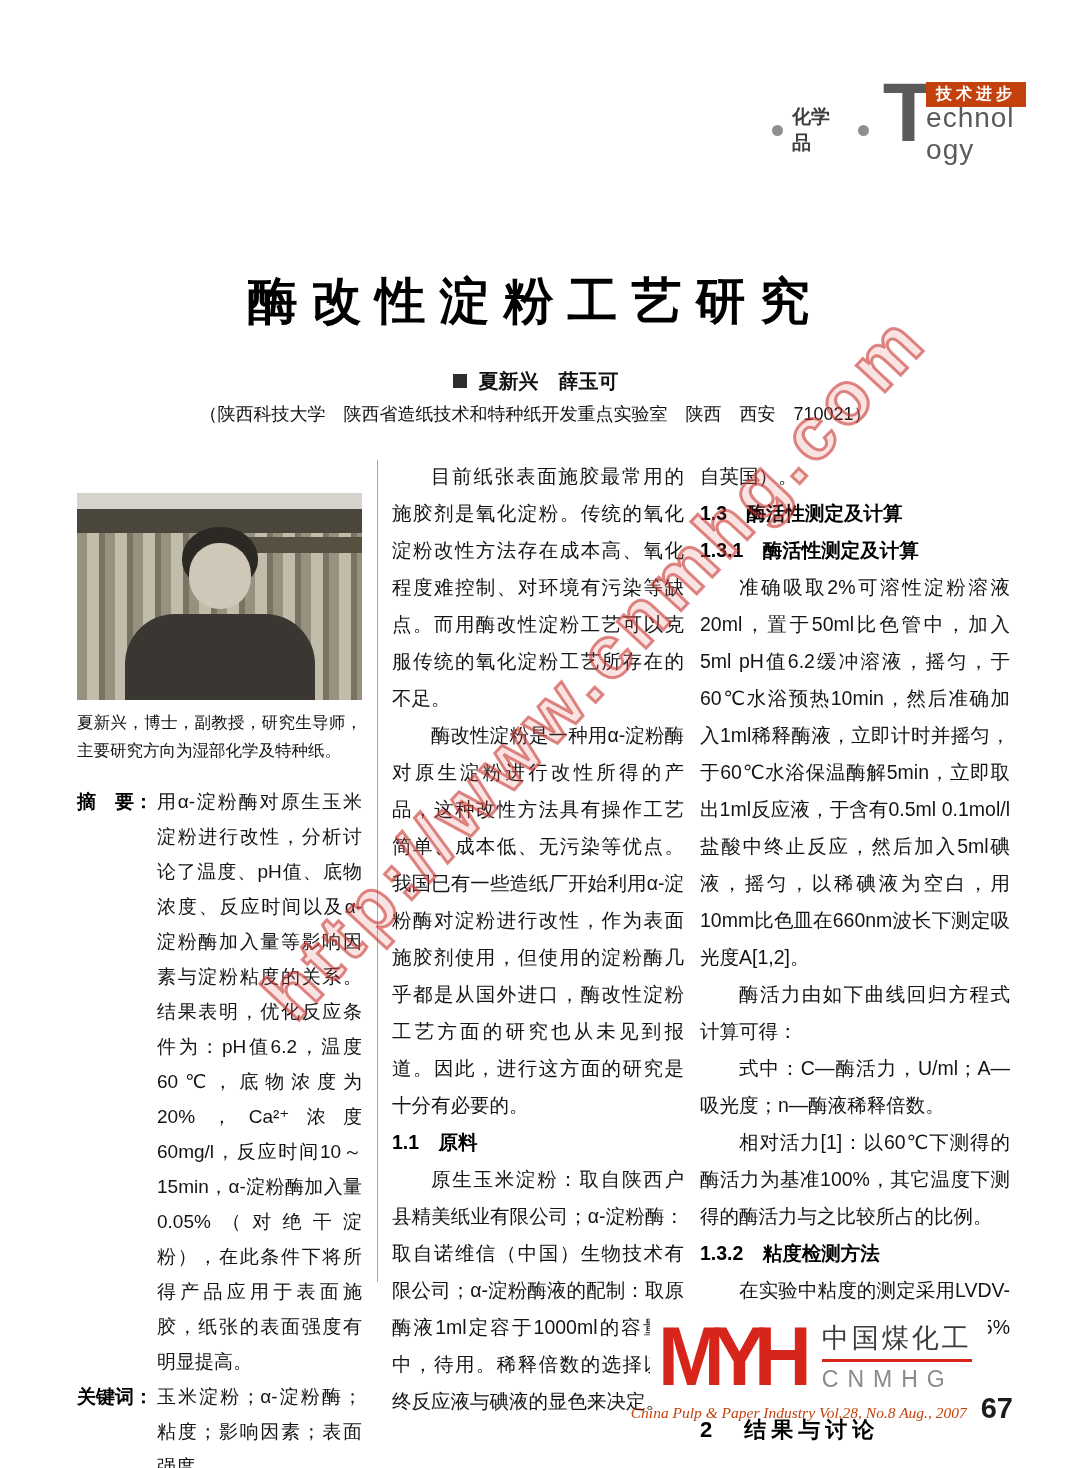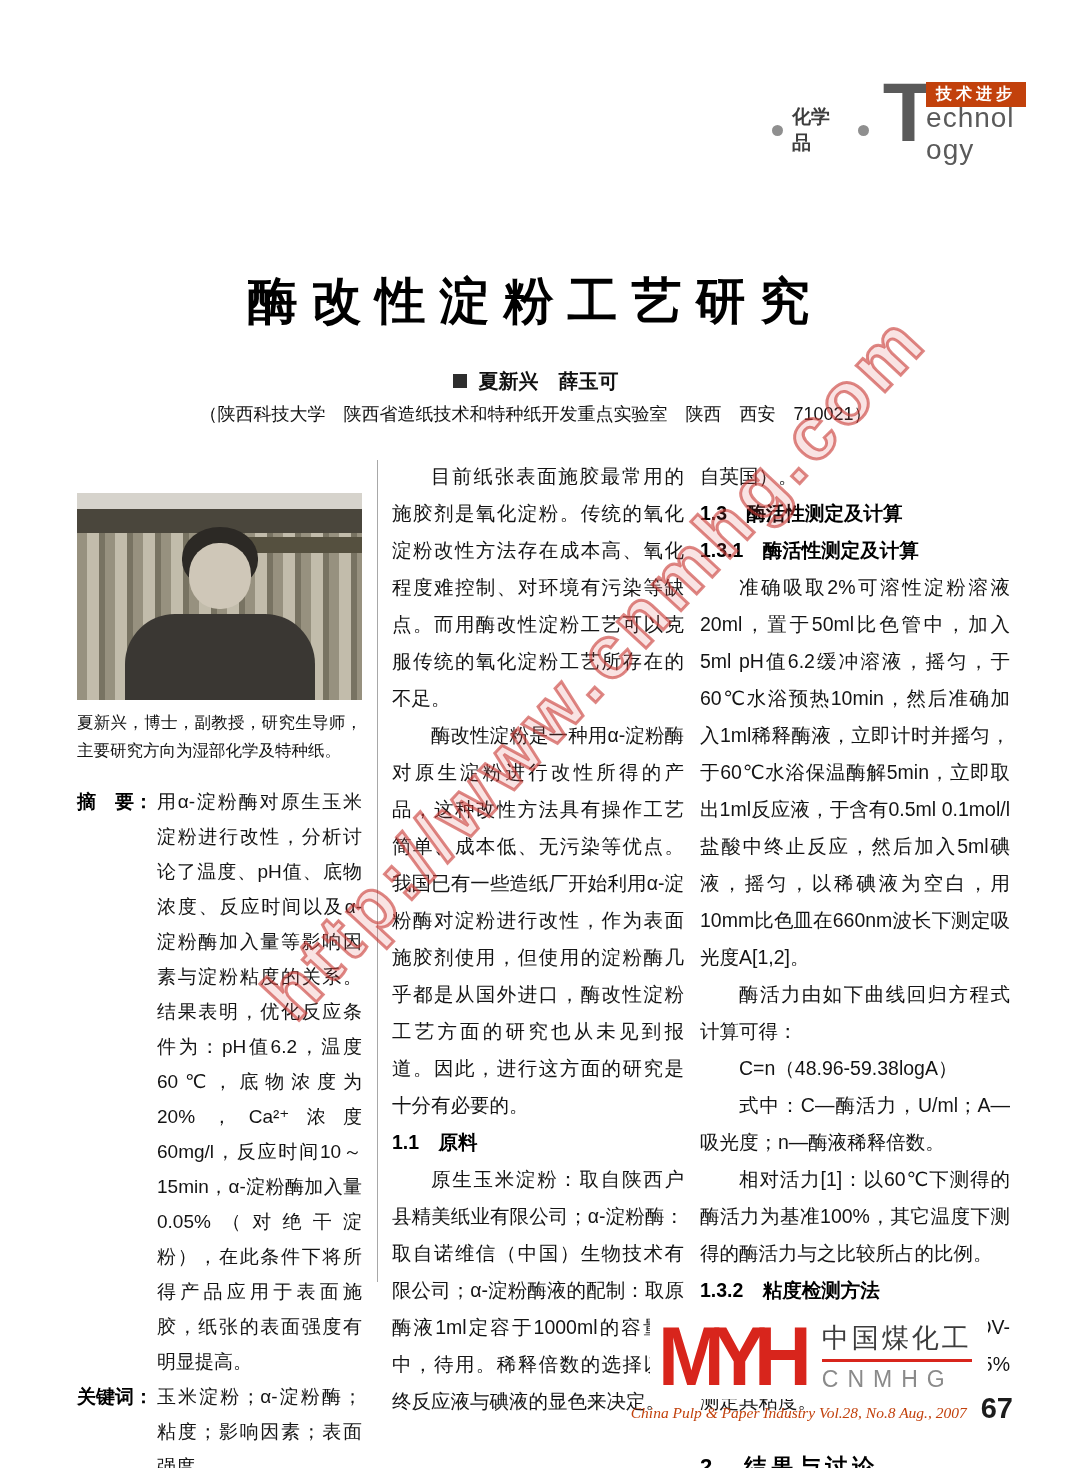--- a/index.html
+++ b/index.html
@@ -138,21 +138,20 @@
     <div class="blk p">原生玉米淀粉：取自陕西户县精美纸业有限公司；α-淀粉酶：取自诺维信（中国）生物技术有限公司；α-淀粉酶液的配制：取原酶液1ml定容于1000ml的容量瓶中，待用。稀释倍数的选择以最终反应液与碘液的显色来决定。</div>
   </div>
 
 <div class="col col-right">
 
 <div class="blk p-cont">自英国）。</div>
     <div class="blk h-sub">1.3　酶活性测定及计算</div>
     <div class="blk h-sub">1.3.1　酶活性测定及计算</div>
     <div class="blk p">准确吸取2%可溶性淀粉溶液20ml，置于50ml比色管中，加入5ml pH值6.2缓冲溶液，摇匀，于60℃水浴预热10min，然后准确加入1ml稀释酶液，立即计时并摇匀，于60℃水浴保温酶解5min，立即取出1ml反应液，于含有0.5ml 0.1mol/l盐酸中终止反应，然后加入5ml碘液，摇匀，以稀碘液为空白，用10mm比色皿在660nm波长下测定吸光度A[1,2]。</div>
     <div class="blk p">酶活力由如下曲线回归方程式计算可得：</div>
-    <div class="blk formula">C=n（48.96-59.38logA）</div>
     <div class="blk p">式中：C—酶活力，U/ml；A—吸光度；n—酶液稀释倍数。</div>
     <div class="blk p">相对活力[1]：以60℃下测得的酶活力为基准100%，其它温度下测得的酶活力与之比较所占的比例。</div>
     <div class="blk h-sub">1.3.2　粘度检测方法</div>
     <div class="blk p">在实验中粘度的测定采用LVDV-Ⅱ+粘度仪，在50℃、淀粉浓度为5%测定其粘度。</div>
     <div class="blk h-major">2　结果与讨论</div>
   </div>
 
 <div class="watermark">http://www.cnmhg.com</div>
 
 <div class="logo">

